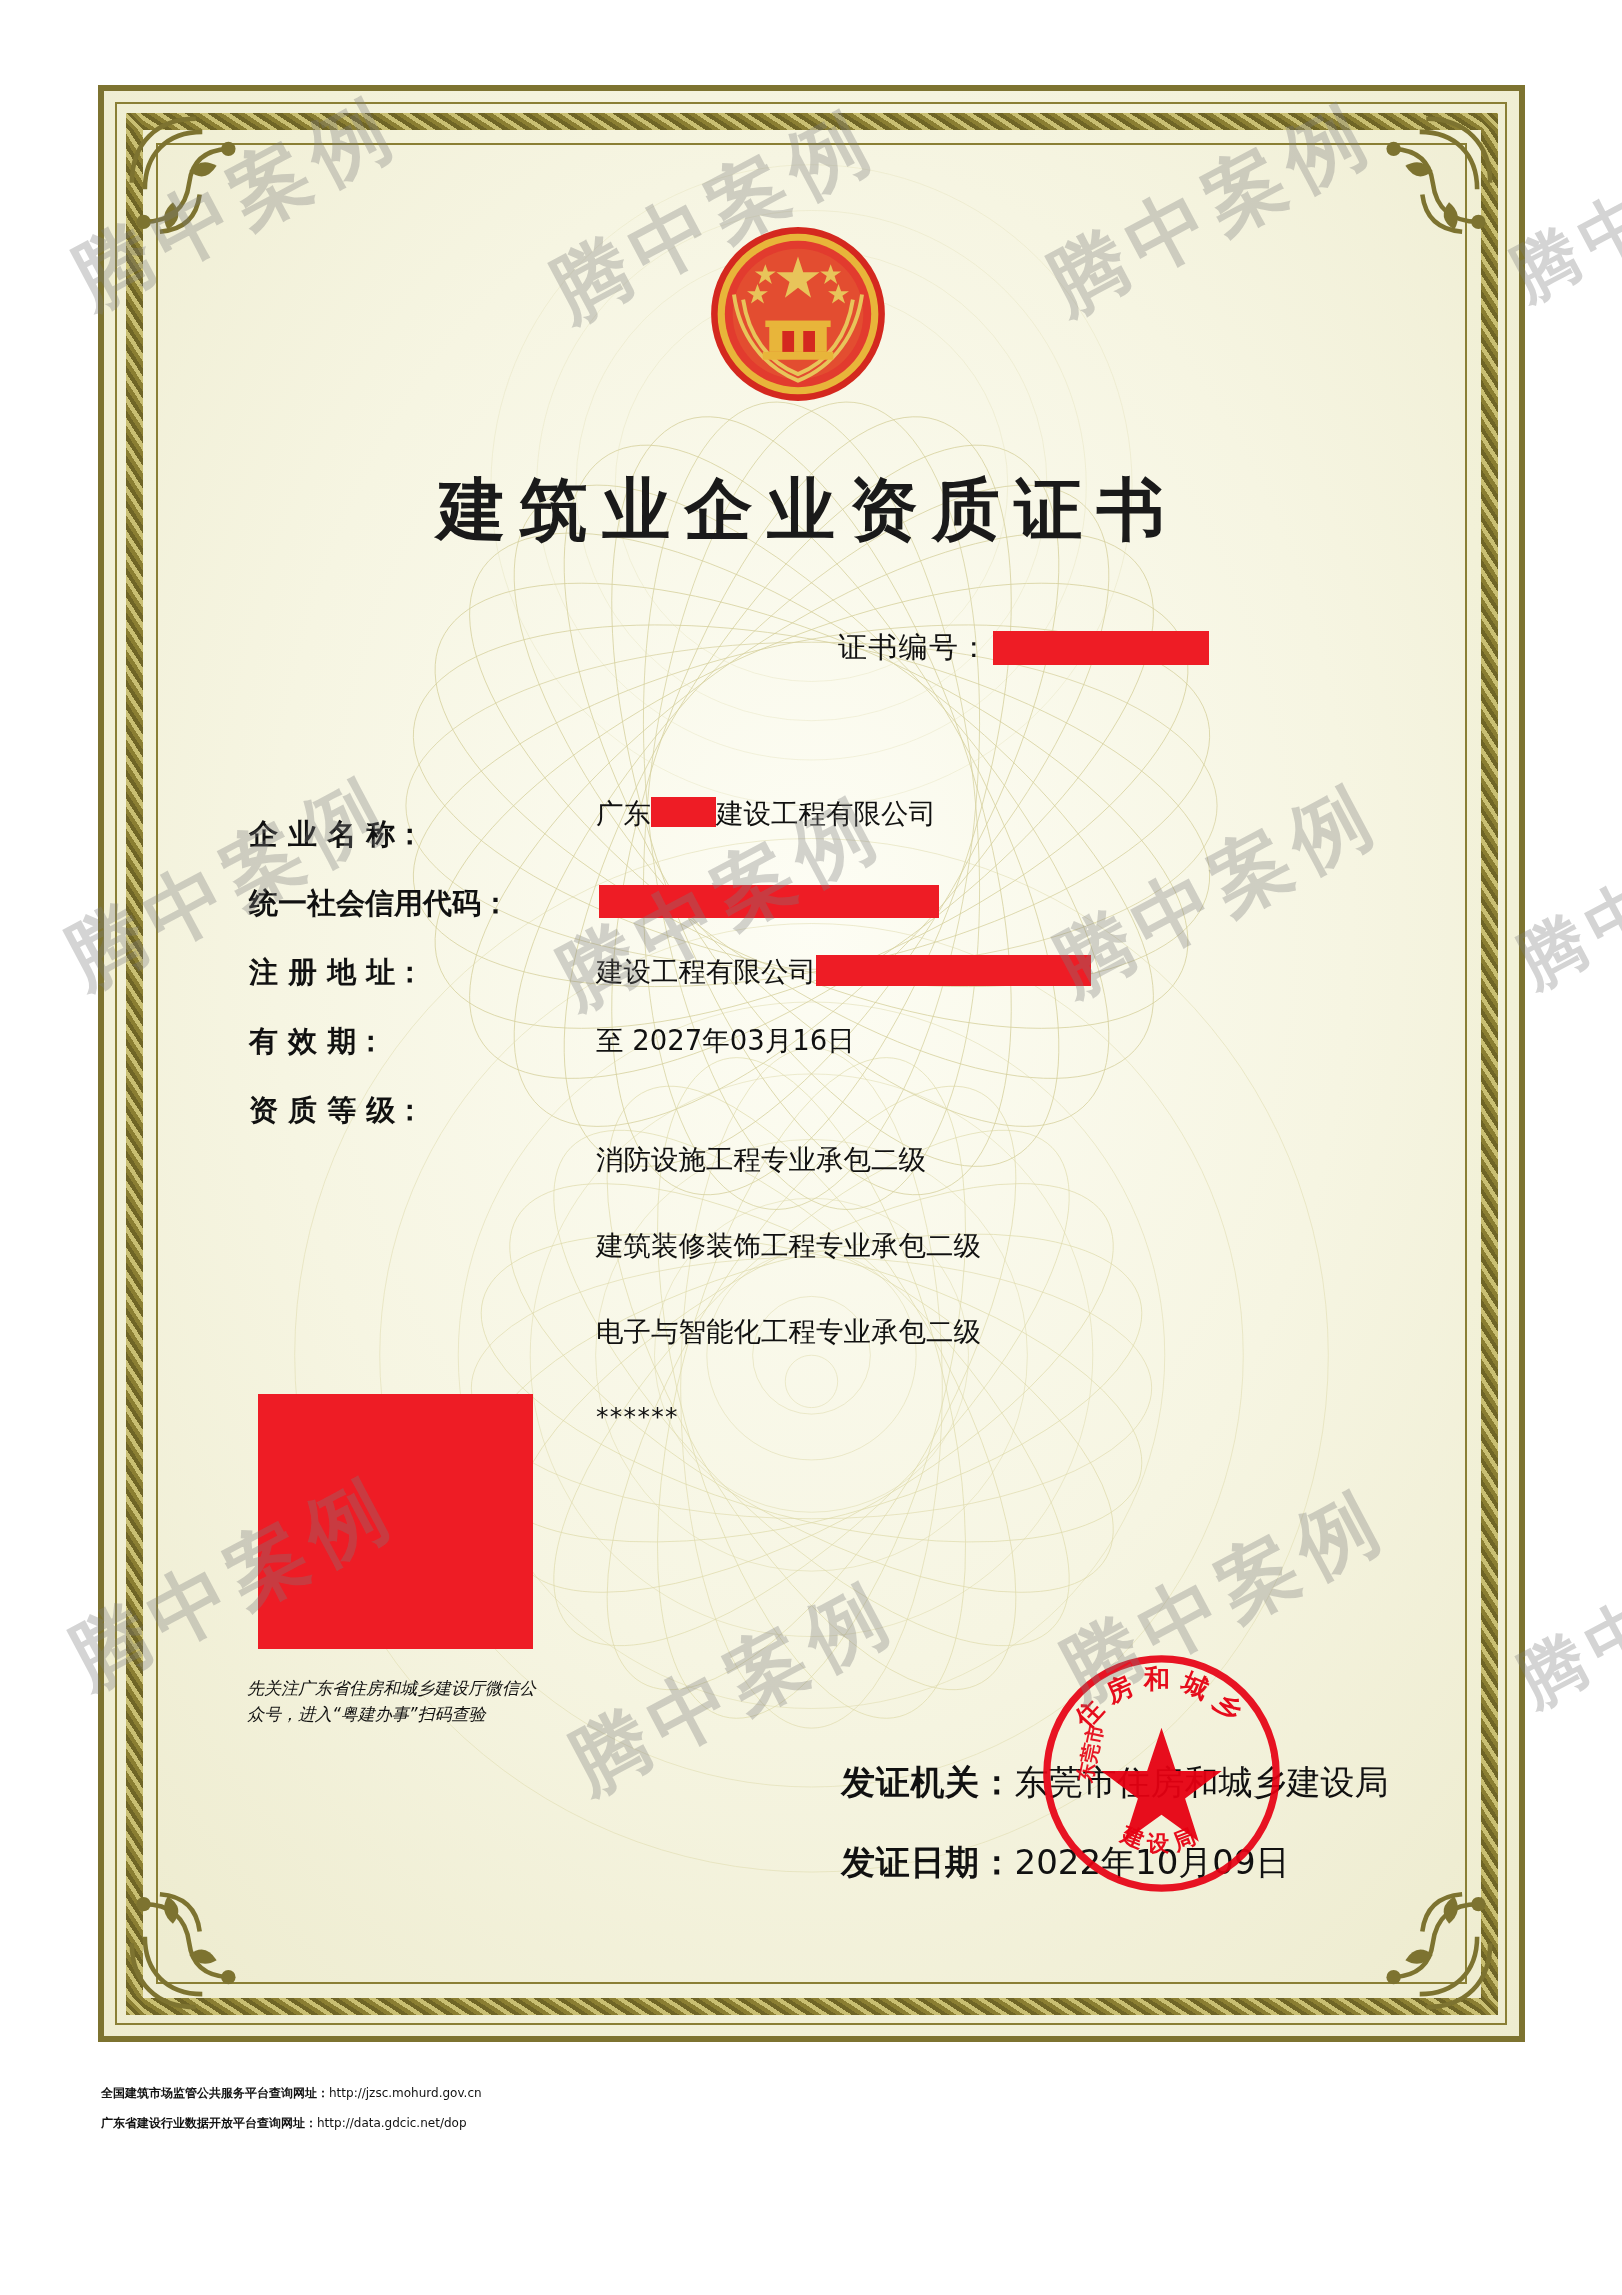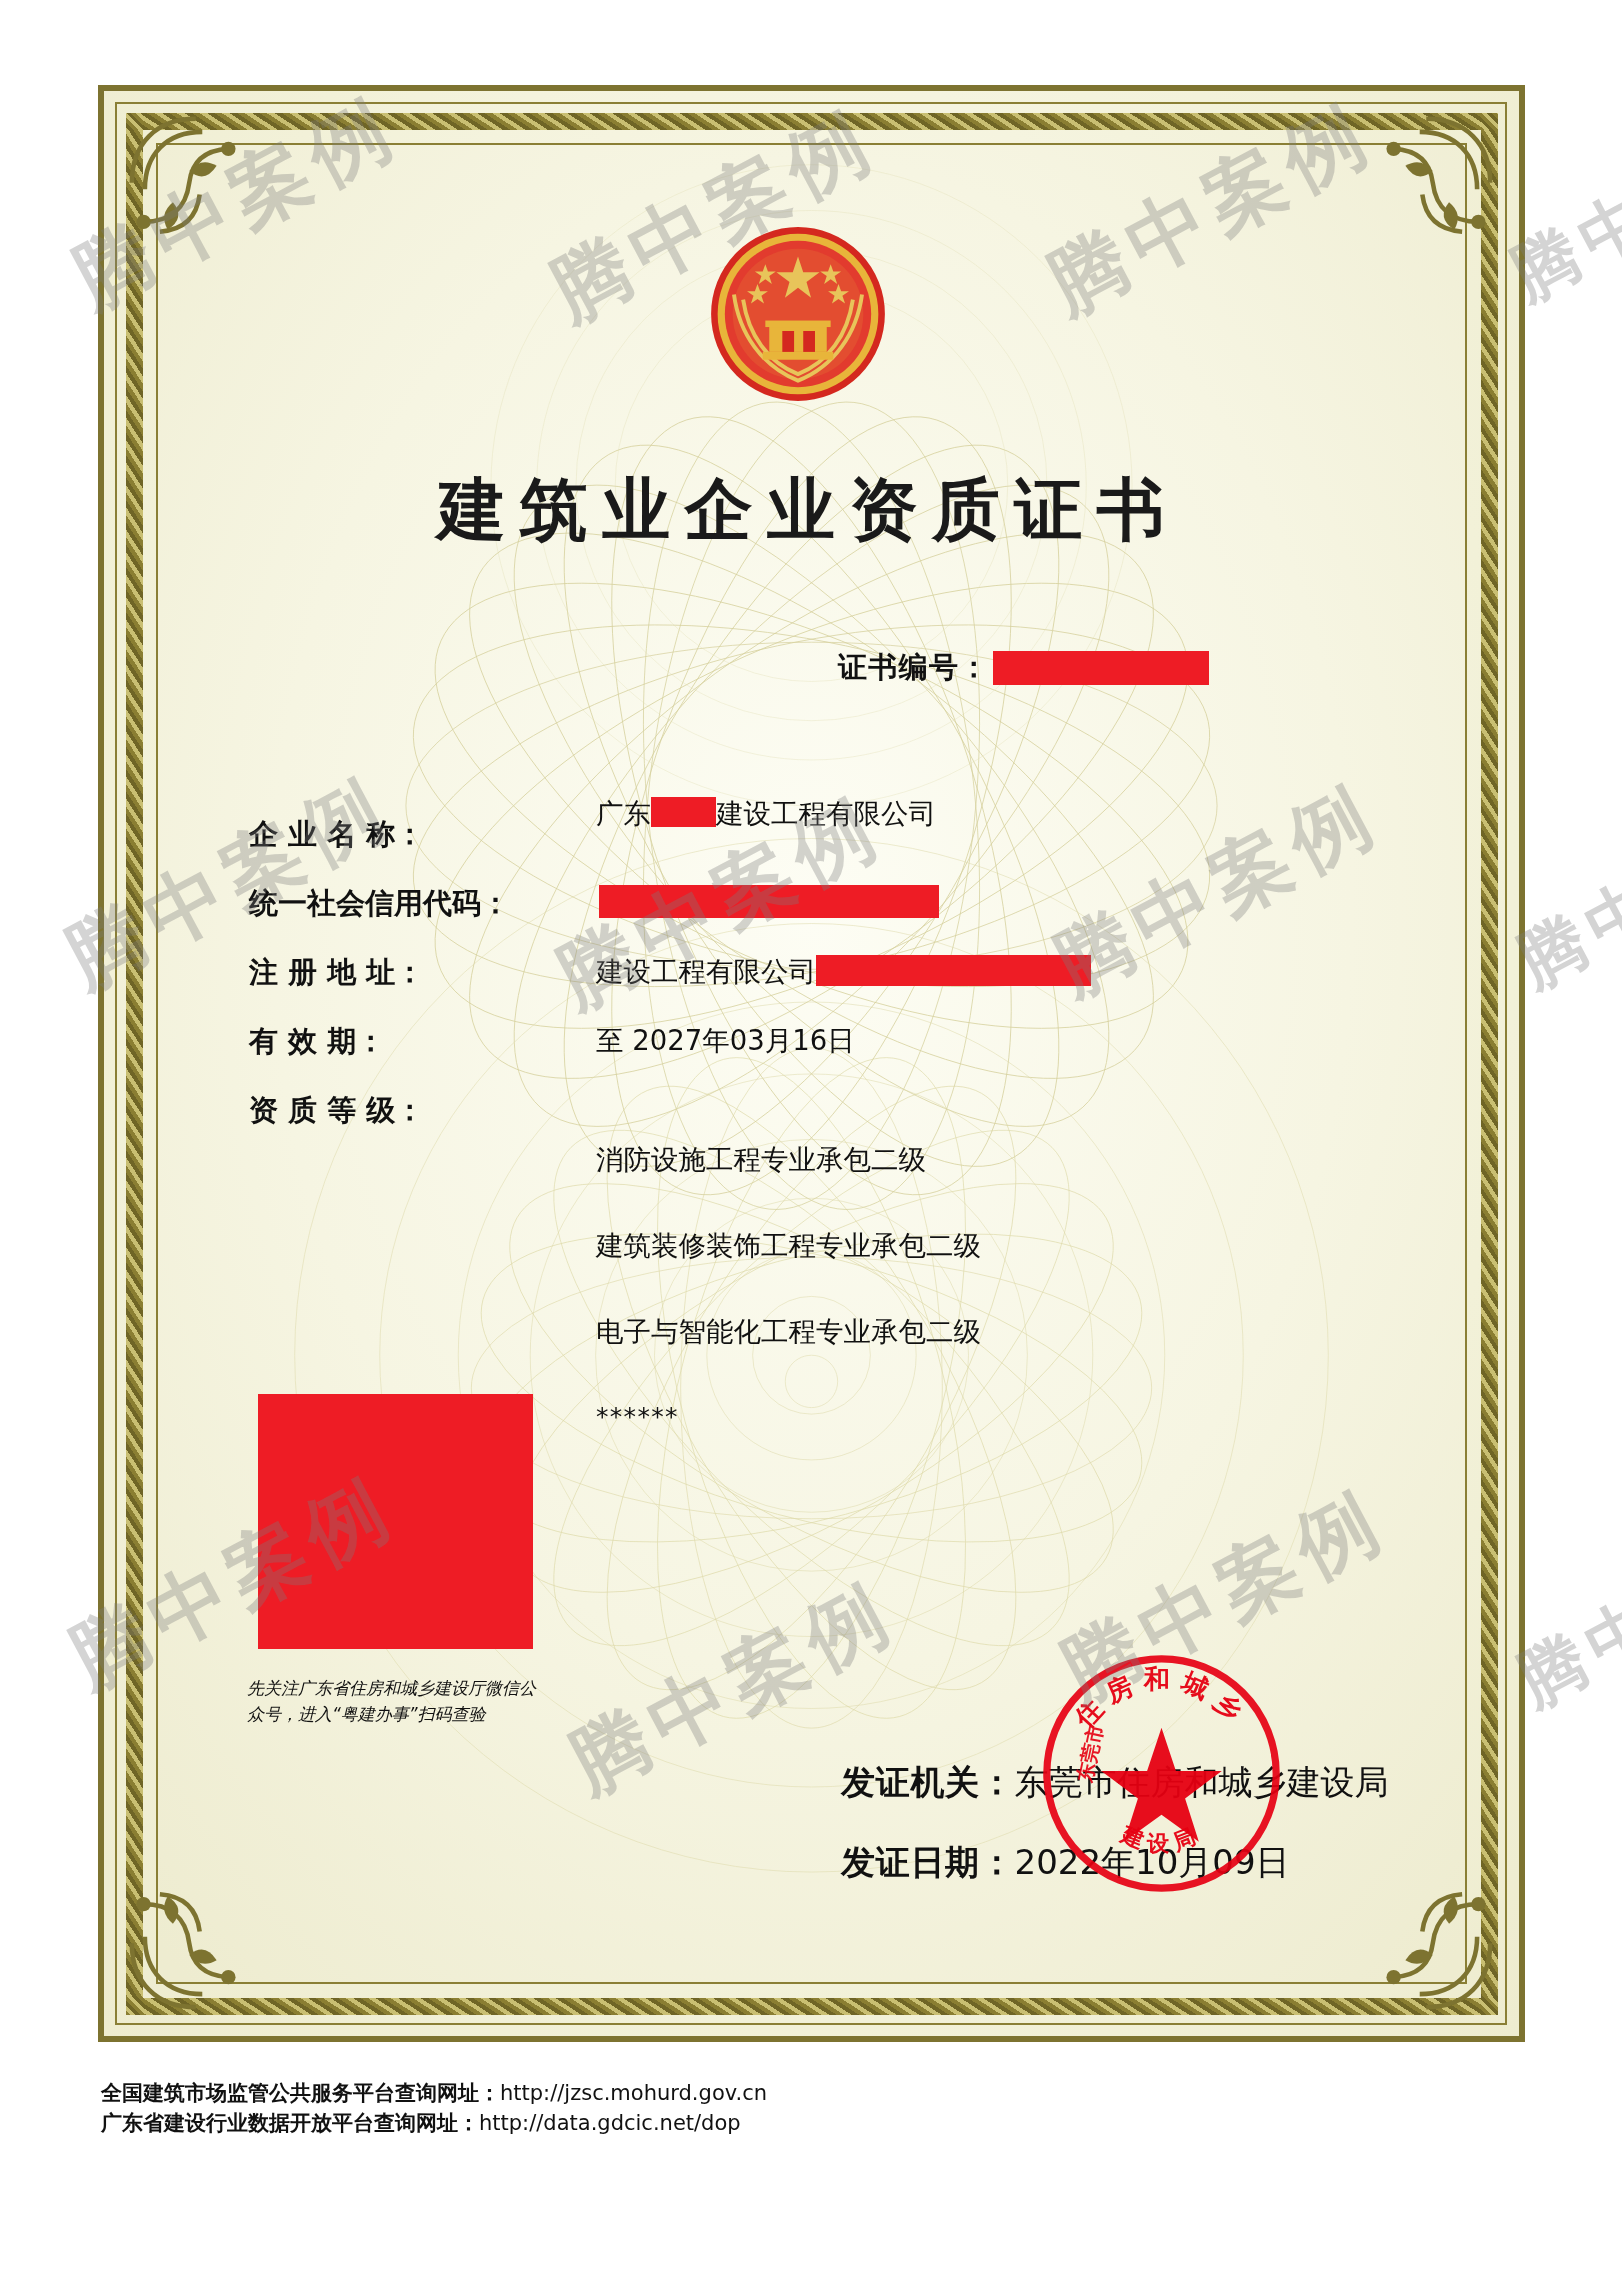--- a/index.html
+++ b/index.html
@@ -114,26 +114,26 @@
     font-weight: bold;
     letter-spacing: 14.4px;
     color: #1a1a1a;
     text-indent: 14.4px;
   }
 
   
   .cert-no-row {
     position: absolute;
     left: 838px;
-    top: 648px;
+    top: 628px;
     display: flex;
     align-items: center;
     font-size: 29px;
     color: #111;
-    font-weight: bold;
+    font-weight: normal;
   }
   .cert-no-label { letter-spacing: 1.3px; }
   .redact {
     background: #ee1c25;
     display: inline-block;
     height: 34px;
   }
   .redact.no { width: 216px; margin-left: 3.9px; }
 
   
@@ -217,21 +217,21 @@
     width: 249px;
     height: 249px;
     pointer-events: none;
   }
 
   
   .footer {
     position: absolute;
     left: 101px;
     top: 2078px;
-    font-size: 21px;
+    font-size: 12px;
     line-height: 30px;
     color: #111;
   }
   .footer .l1 { font-weight: bold; }
   .footer .url { font-weight: normal; }
 
   
   .wm {
     position: absolute;
     color: rgba(125,125,125,0.33);

